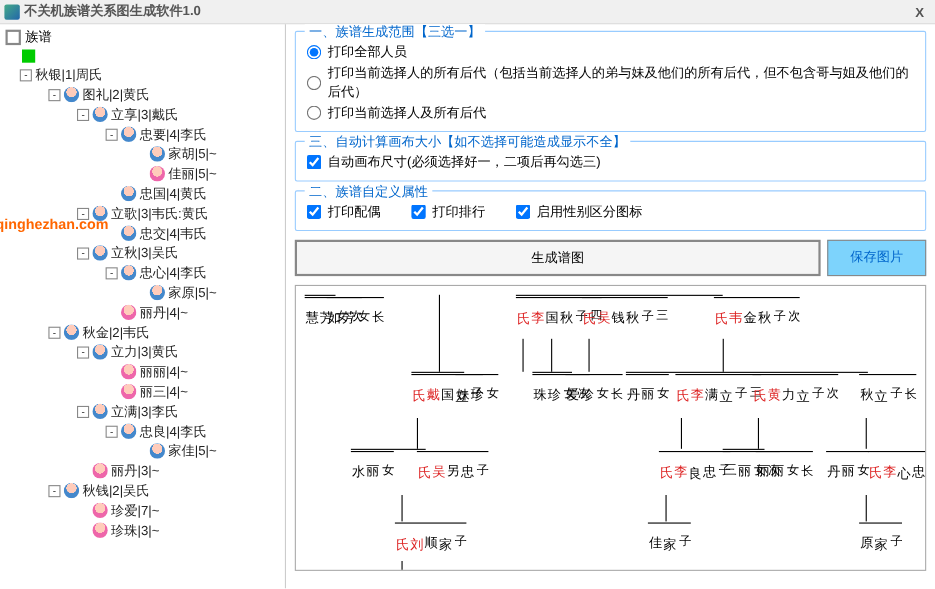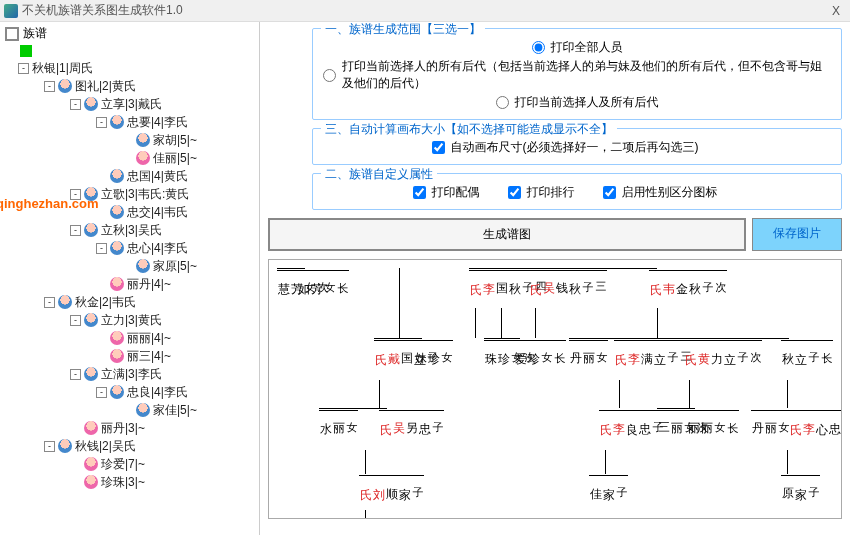--- a/index.html
+++ b/index.html
@@ -1,37 +1,37 @@
 <!DOCTYPE html>
 <html><head>
 <meta charset="utf-8">
 <style>
 * { margin: 0; padding: 0; box-sizing: border-box; font-family: "Microsoft YaHei", SimSun, sans-serif; font-size: 12px; }
 body { background: #fff; width: 850px; height: 535px; overflow: hidden; }
-.titlebar { height: 22px; background: #f0f0f0; border-bottom: 1px solid #ddd; display: flex; align-items: center; padding: 0 4px; }
+.titlebar { height: 22px; background: #f0f0f0; border-bottom: 1px solid #ddd; display: flex; align-items: center; padding: 0 4px; font-weight: bold; }
 .titlebar .icon { width: 14px; height: 14px; margin-right: 4px; background: linear-gradient(135deg,#4a8,#26a); border-radius: 2px; }
 .titlebar .title { flex: 1; color: #555; }
 .titlebar .close { width: 20px; text-align: center; color: #555; cursor: pointer; }
 .main { display: flex; height: 513px; }
 .left { width: 260px; border-right: 1px solid #ccc; overflow: hidden; }
 .left-head { display: flex; align-items: center; padding: 3px 5px; }
 .doc-icon { width: 14px; height: 14px; background: #888; margin-right: 4px; position: relative; }
 .doc-icon::after { content:''; position:absolute; top:2px; left:2px; right:2px; bottom:2px; background:#fff; }
 .green-sq { width: 12px; height: 12px; background: #0c0; margin: 0 6px 0 14px; }
 .tree { padding: 2px 0 2px 4px; line-height: 18px; color: #222; }
 .tree-row { display: flex; align-items: center; white-space: nowrap; }
 .tgl { width: 11px; height: 11px; border: 1px solid #888; display: inline-flex; align-items: center; justify-content: center; font-size: 9px; line-height: 1; margin-right: 3px; cursor: pointer; }
 .ind { display: inline-block; }
 .pico { width: 14px; height: 14px; border-radius: 50%; margin-right: 3px; display: inline-block; }
 .pico.m { background: radial-gradient(circle at 50% 35%, #fcb 40%, transparent 41%), linear-gradient(#48c,#48c); }
 .pico.f { background: radial-gradient(circle at 50% 35%, #fcb 40%, transparent 41%), linear-gradient(#e6a,#e6a); }
 .right { flex: 1; padding: 6px 8px; overflow: hidden; position: relative; }
-.group { border: 1px solid #9cf; border-radius: 2px; margin-bottom: 8px; padding: 8px 10px 6px; position: relative; margin-left: 44px; }
+.group { border: 1px solid #9cf; border-radius: 2px; margin-bottom: 8px; padding: 8px 10px 6px; position: relative; }
 .group-title { position: absolute; top: -8px; left: 8px; background: #fff; padding: 0 4px; color: #06c; }
-.radio-row, .chk-row { display: flex; align-items: center; margin: 2px 0; gap: 4px; justify-content: center; }
+.radio-row, .chk-row { display: flex; align-items: center; margin: 2px 0; gap: 4px; }
 .radio-row input, .chk-row input { margin-right: 2px; }
 .chk-row label { margin-right: 24px; }
 .btnrow { display: flex; gap: 6px; margin: 4px 0 8px; }
 .genbtn { flex: 1; border: 2px solid #888; background: #f5f5f5; padding: 6px; text-align: center; cursor: pointer; }
 .savebtn { width: 90px; border: 1px solid #888; background: #7dd3fc; padding: 6px; text-align: center; color: #06c; cursor: pointer; }
 .canvas { border: 1px solid #aaa; height: 260px; overflow: hidden; position: relative; background: #fff; }
 .chart { position: absolute; left: 0; top: 0; }
 .node { position: absolute; font-size: 12px; line-height: 13px; writing-mode: vertical-rl; text-orientation: upright; letter-spacing: 1px; border-top: 1px solid #000; padding-top: 2px; }
 .node .rel { color: #000; font-size: 11px; }
 .node .nm { color: #000; }

